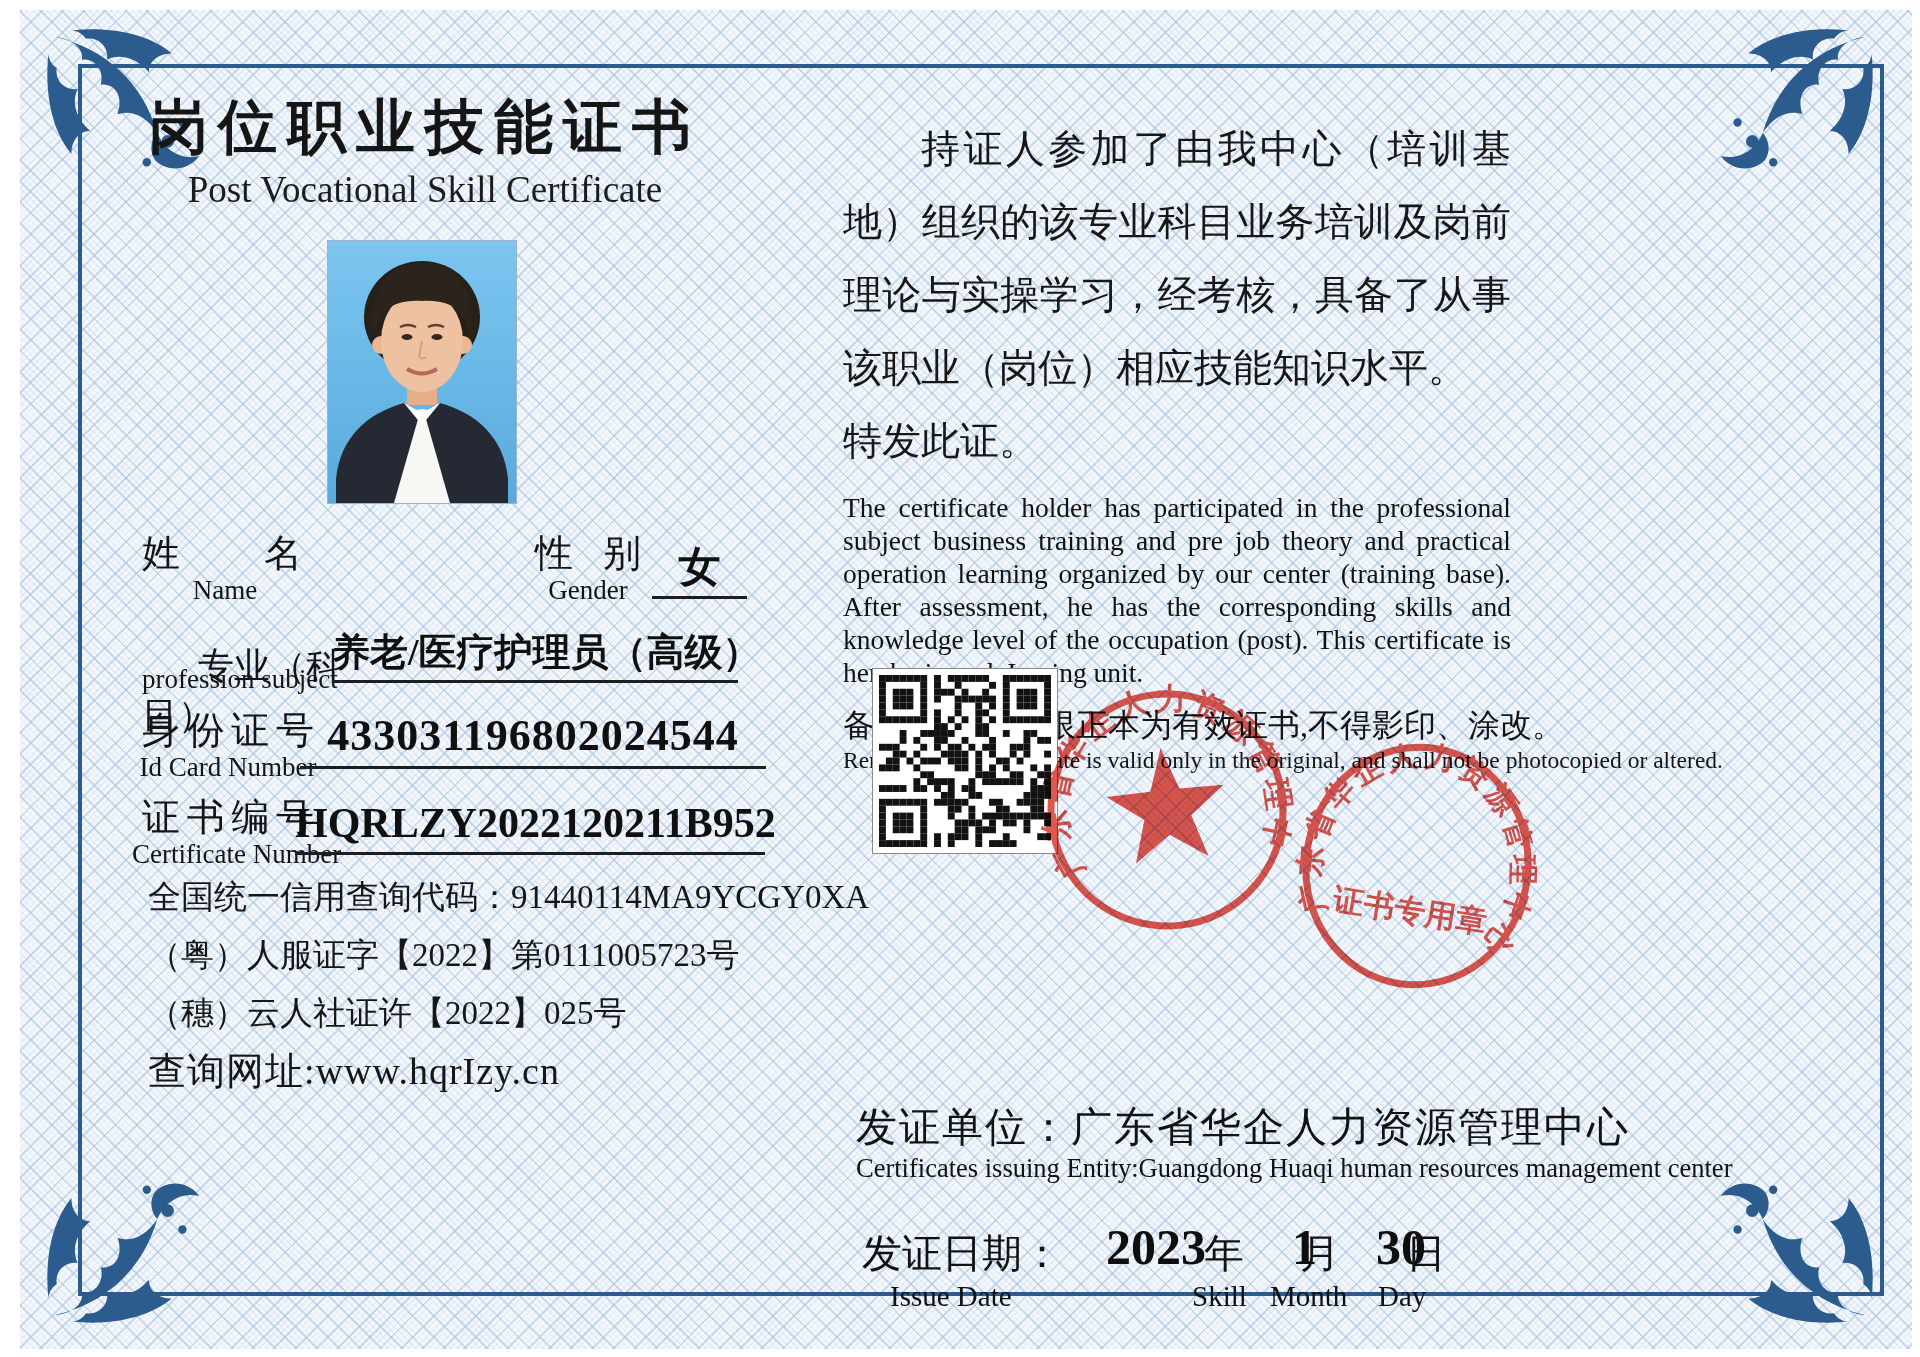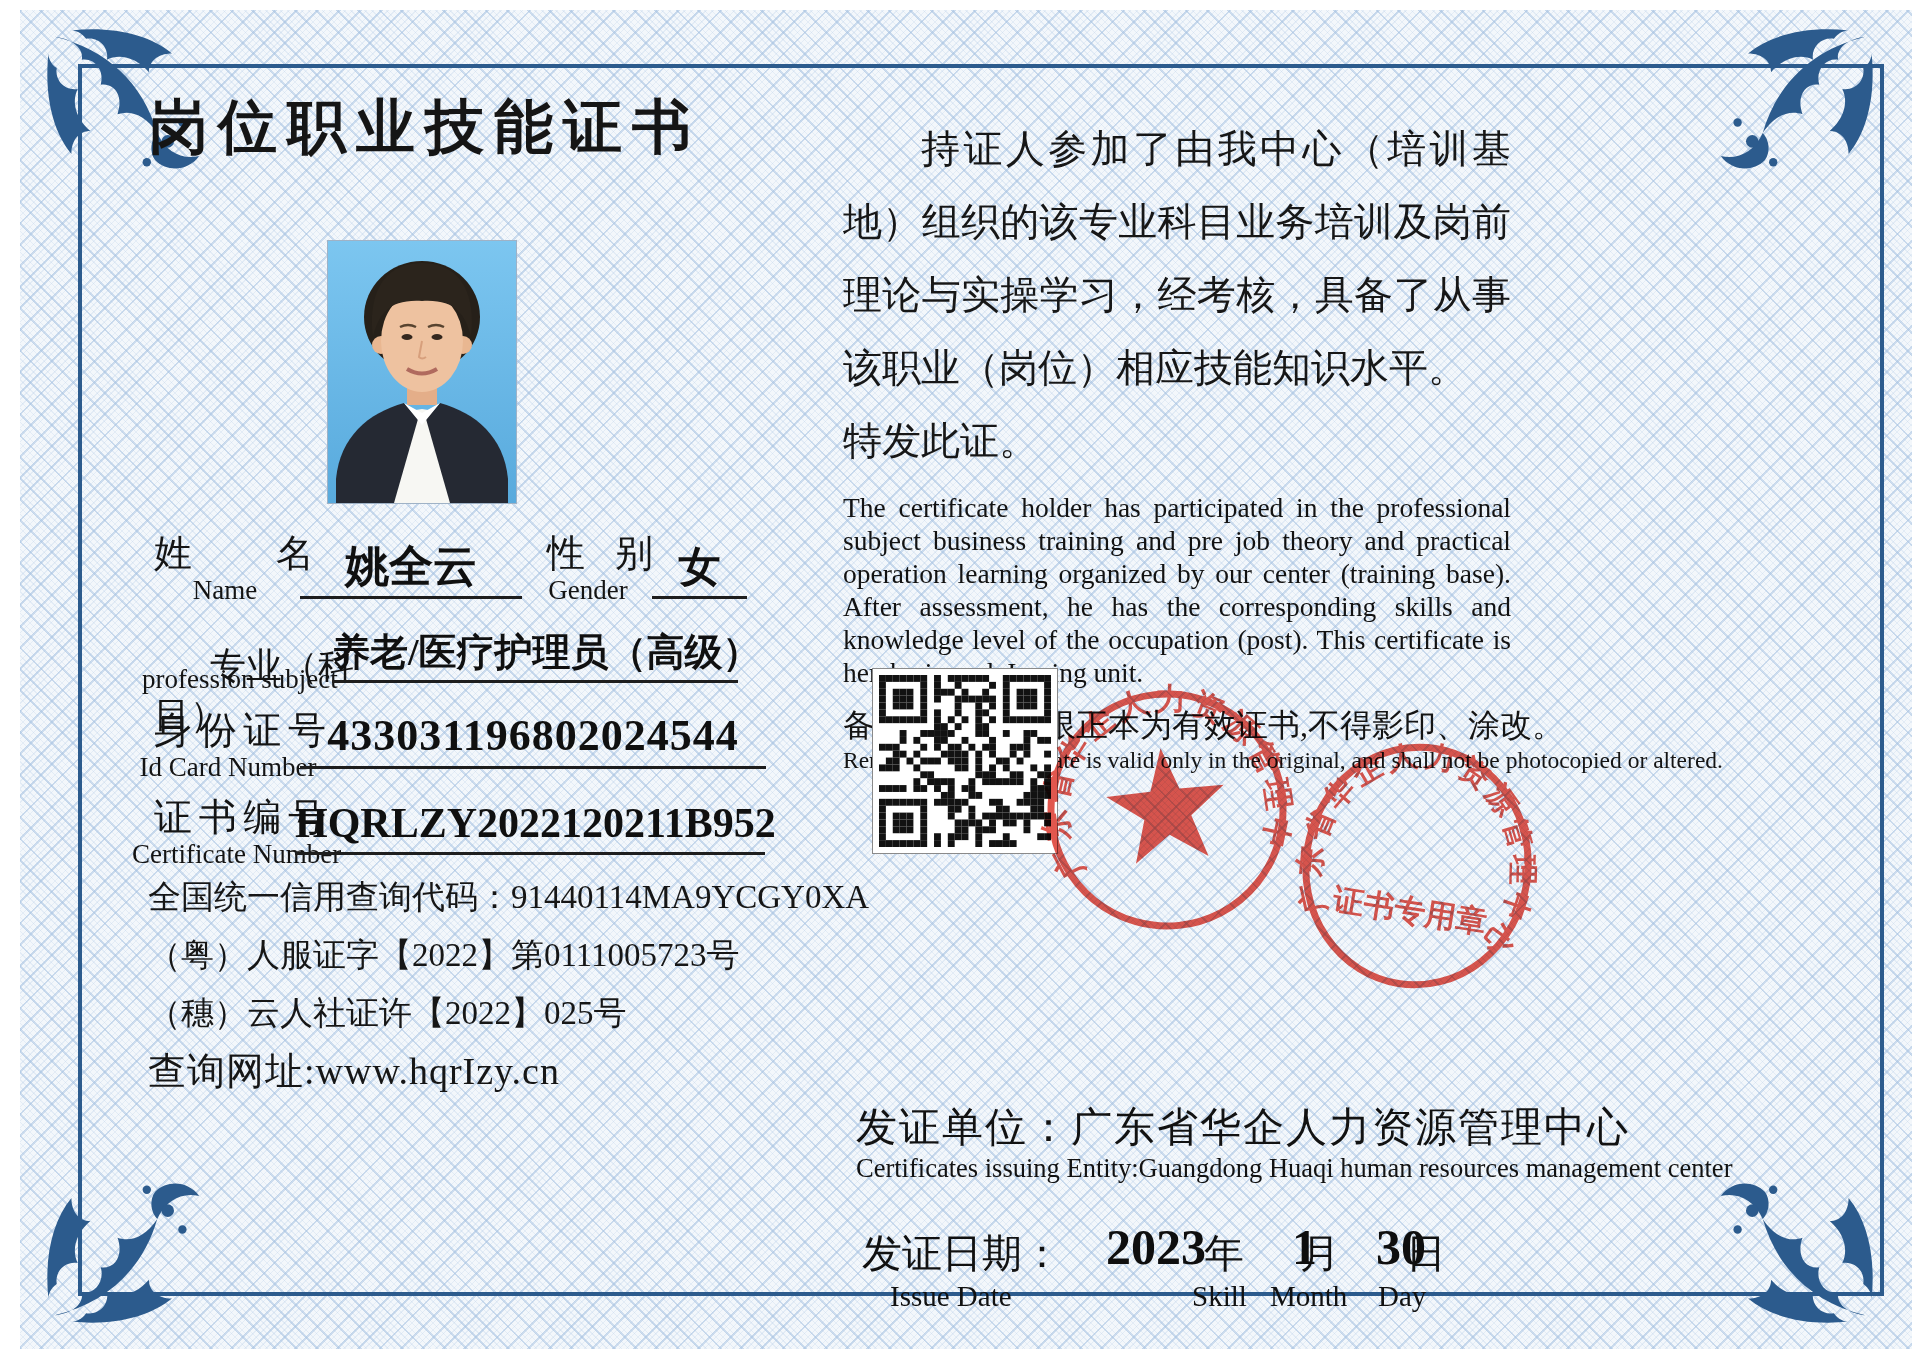--- a/index.html
+++ b/index.html
@@ -19,21 +19,21 @@
   .corner.br{left:1702px;top:1152px;transform:scale(-1,-1);}
 
   .title{position:absolute;left:115px;top:88px;width:620px;text-align:center;
          font-weight:bold;font-size:59px;letter-spacing:10px;color:#151515;}
   .subtitle{position:absolute;left:115px;top:168px;width:620px;text-align:center;
          font-size:37px;color:#1c1c1c;letter-spacing:0px;}
 
   .photo{position:absolute;left:327px;top:240px;width:188px;height:262px;border:1px solid #9fb2c6;
          background:#6fc0ef;}
 
-  .cn-label{position:absolute;font-size:38px;color:#141414;text-align:justify;text-align-last:justify;padding-left:12px;}
+  .cn-label{position:absolute;font-size:38px;color:#141414;text-align:justify;text-align-last:justify;}
   .cn-label.nojust{text-align:right;text-align-last:left;margin-top:24px;}
   .en-sub{position:absolute;font-size:27px;color:#141414;text-align:center;white-space:nowrap;}
   .fv{position:absolute;border-bottom:3px solid #1e1e1e;text-align:center;font-weight:bold;
       color:#101010;white-space:nowrap;}
 
   .lfooter{position:absolute;left:148px;top:868px;width:620px;}
   .lfooter .ln{font-size:33px;line-height:58px;white-space:nowrap;color:#161616;}
   .lfooter .ln:last-child{font-size:38px;letter-spacing:1px;}
 
   .rcol{position:absolute;left:843px;top:112px;width:668px;}
@@ -104,20 +104,21 @@
       <path d="M30,8 C70,4 104,12 126,30 C112,30 104,38 104,48 C92,34 76,30 64,36 C66,24 56,14 44,16 C40,10 34,8 30,8 Z"></path>
       <path d="M8,30 C4,70 12,104 30,126 C30,112 38,104 48,104 C34,92 30,76 36,64 C24,66 14,56 16,44 C10,40 8,34 8,30 Z"></path>
       <path d="M112,106 C120,124 136,132 152,128 C142,142 122,144 110,132 C104,124 106,112 112,106 Z"></path>
       <circle cx="122" cy="114" r="6"></circle>
         <circle cx="136" cy="96" r="4"></circle>
         <circle cx="102" cy="134" r="4"></circle>
     </g>
   </svg>
 
   <div class="title">岗位职业技能证书</div>
+  <div class="subtitle">Post Vocational Skill Certificate</div>
 
   <svg class="photo" viewBox="0 0 188 262">
     <defs>
       <linearGradient id="sky" x1="0" y1="0" x2="0" y2="1">
         <stop offset="0" stop-color="#7cc6f0"></stop>
           <stop offset="1" stop-color="#58aadd"></stop>
       </linearGradient>
     </defs>
     <rect width="188" height="262" fill="url(#sky)"></rect>
     <ellipse cx="94" cy="76" rx="58" ry="56" fill="#262019"></ellipse>
@@ -133,21 +134,20 @@
     <path d="M94,100 L91,116 Q94,119 98,116" stroke="#d79f7c" stroke-width="2" fill="none"></path>
     <path d="M79,128 Q94,137 109,128" stroke="#b06a5e" stroke-width="4" fill="none"></path>
     <path d="M34,262 C36,202 60,172 94,168 C128,172 152,202 154,262 Z" fill="#f7f7f3"></path>
     <path d="M8,262 L8,238 C12,196 40,172 76,162 L90,178 L66,262 Z" fill="#252933"></path>
     <path d="M180,262 L180,238 C176,196 148,172 112,162 L98,178 L122,262 Z" fill="#252933"></path>
     <path d="M76,162 L94,184 L112,162 L94,172 Z" fill="#ffffff"></path>
   </svg>
 
   <div class="cn-label" style="left:142px;top:528px;width:160px;">姓名</div>
   <div class="en-sub" style="left:160px;top:575px;width:130px;">Name</div>
-  <div class="fv" style="left:300px;top:538px;width:222px;height:58px;font-size:44px;line-height:58px;">姚全云</div>
 
   <div class="cn-label" style="left:535px;top:528px;width:106px;">性别</div>
   <div class="en-sub" style="left:528px;top:575px;width:120px;">Gender</div>
   <div class="fv" style="left:652px;top:538px;width:95px;height:58px;font-size:42px;line-height:58px;">女</div>
 
   <div class="cn-label nojust" style="left:142px;top:618px;width:200px;font-size:36px;">专业（科目）</div>
   <div class="en-sub" style="left:142px;top:664px;width:190px;">profession subject</div>
   <div class="fv" style="left:332px;top:624px;width:406px;height:56px;font-size:38px;line-height:56px;">养老/医疗护理员（高级）</div>
 
   <div class="cn-label" style="left:142px;top:705px;width:172px;">身份证号</div>

